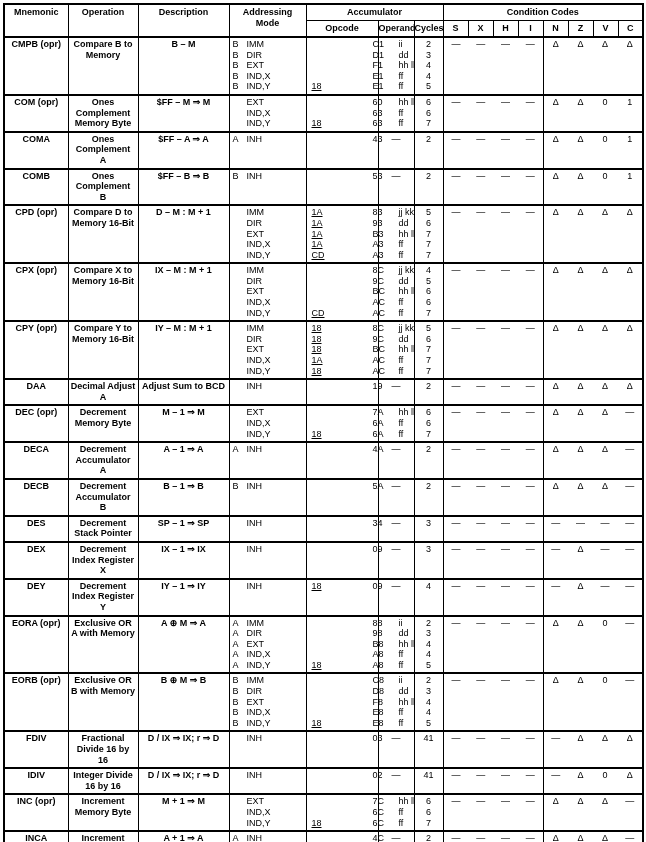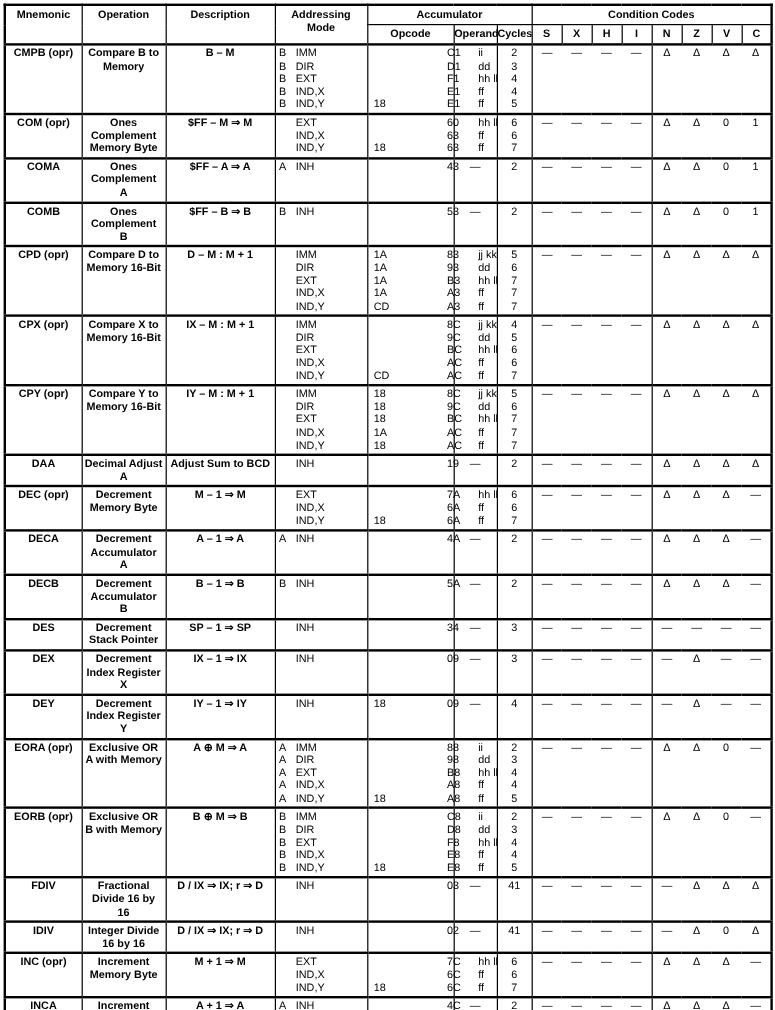--- a/index.html
+++ b/index.html
@@ -40,21 +40,21 @@
     border-top-width: 2px;
   }
 
   .c-mnem, .c-oper, .c-desc { text-align: center; white-space: pre-line; font-weight: bold; }
 
   .addr-line { display: flex; }
   .addr-line .acc { flex: none; width: 17px; padding-left: 3px; }
   .addr-line .mode { flex: 1; text-align: left; }
 
   .opc-line { display: flex; gap: 44px; }
-  .opc-line .pfx { flex: none; width: 22px; padding-left: 5px; }
+  .opc-line .pfx { flex: none; width: 22px; padding-left: 5px; text-decoration: underline; }
   .opc-line .opv { flex: 1; text-align: right; padding-right: 12px; }
 
   .opr-line { text-align: left; padding-left: 20px; white-space: pre; }
   .opr-line.dash { text-align: center; padding-left: 0; }
 
   .cyc-line { text-align: center; }
 
   .c-cc { padding-top: 1px; }
   .cc-sym { display: inline-block; width: 25%; text-align: center; }
 </style>

